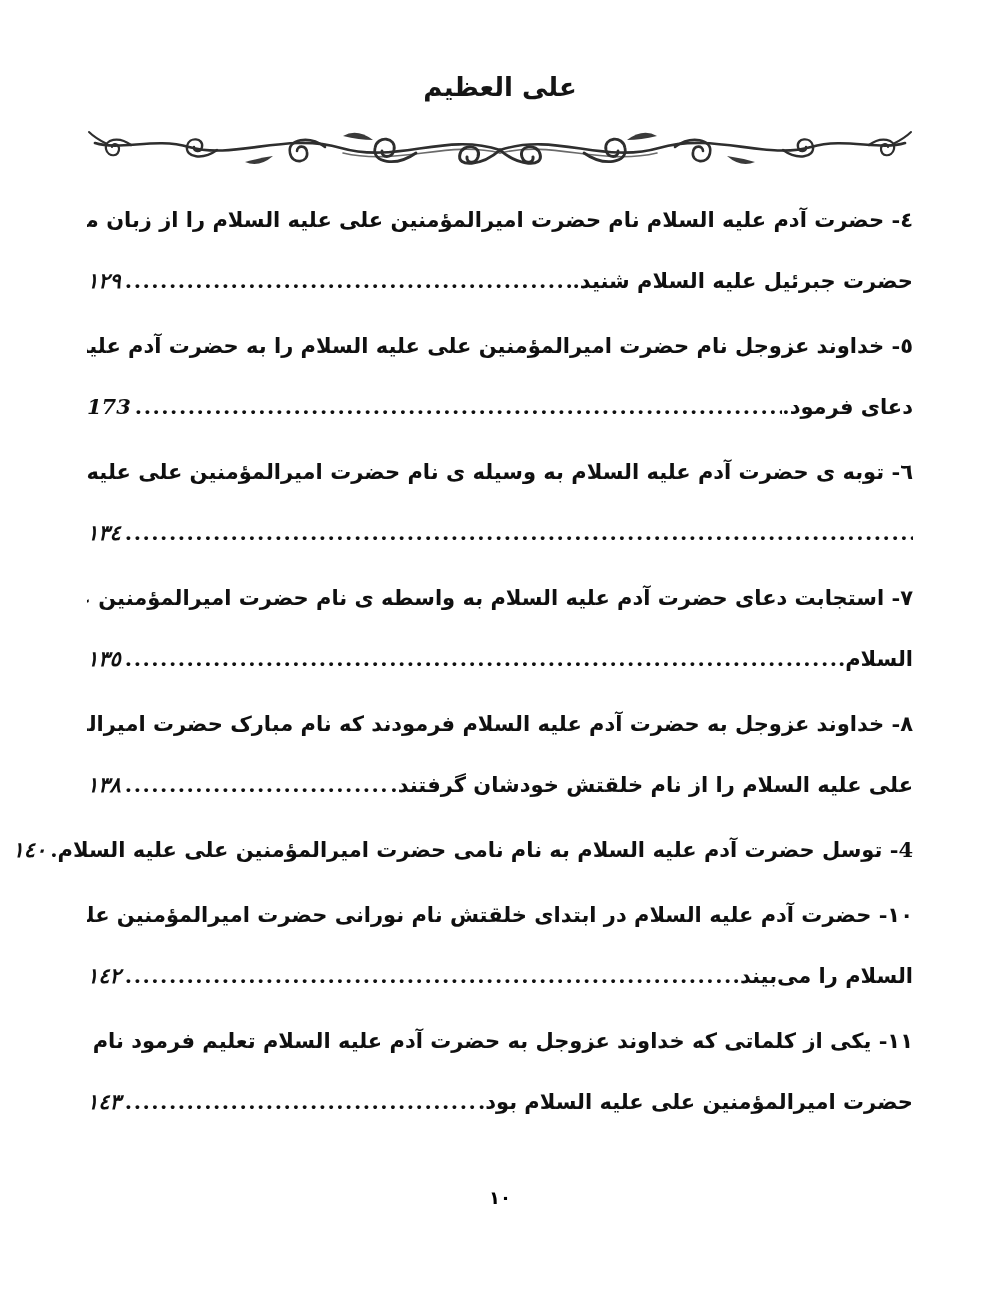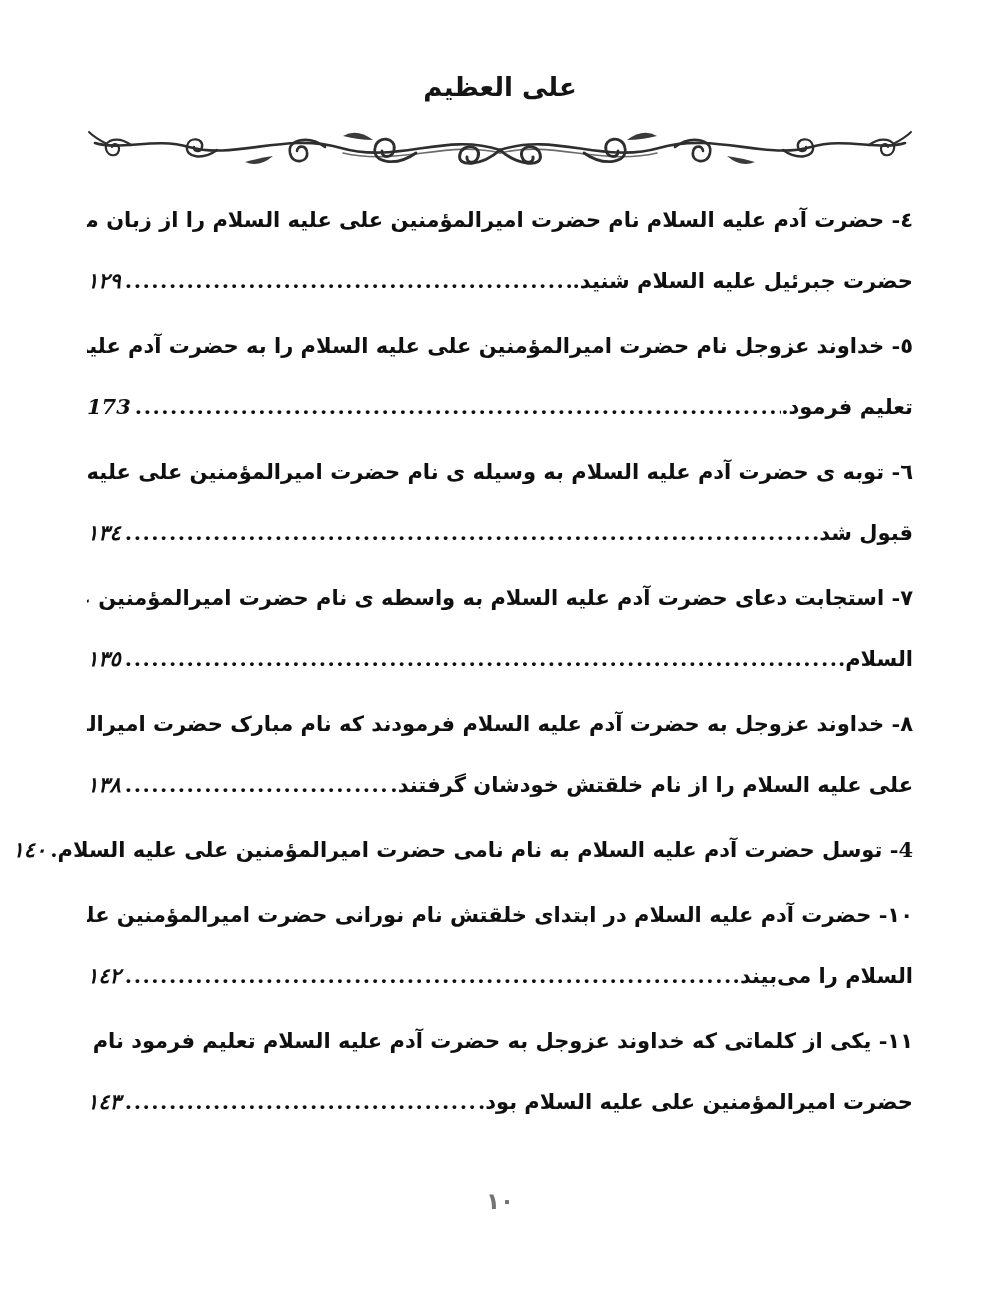--- a/index.html
+++ b/index.html
@@ -71,23 +71,23 @@
     font-weight:700;
     min-width:0;
   }
   .entry-page { white-space:nowrap; padding-right:4px;font-style:italic; }
 
   .footer-page-number {
     position:absolute;
     left:0; right:0;
     top:1178px;
     text-align:center;
-    font-size:23px;
+    font-size:18px;
     font-weight:700;
-    color:#737373;
+    color:#000000;
   }
 </style>
 </head>
 <body>
 
 <div class="page">
 
   <div class="page-title">علی العظیم</div>
 
   <div class="divider-wrap">
@@ -127,29 +127,28 @@
         <div class="entry-line-full">٤- حضرت آدم علیه السلام نام حضرت امیرالمؤمنین علی علیه السلام را از زبان مبارک</div>
         <div class="entry-line-last">
           <span class="entry-text">حضرت جبرئیل علیه السلام شنید. </span>
           <span class="leader-dots">............................................................................................................................................................................................................................................................................................................</span>
           <span class="entry-page">١٢٩</span>
         </div>
       </div>
       <div class="entry">
         <div class="entry-line-full">٥- خداوند عزوجل نام حضرت امیرالمؤمنین علی علیه السلام را به حضرت آدم علیه السلام</div>
         <div class="entry-line-last">
-          <span class="entry-text">تعلیم فرمود.</span>
+          <span class="entry-text">دعای فرمود.</span>
           <span class="leader-dots">............................................................................................................................................................................................................................................................................................................</span>
           <span class="entry-page">173</span>
         </div>
       </div>
       <div class="entry">
         <div class="entry-line-full">٦- توبه ی حضرت آدم علیه السلام به وسیله ی نام حضرت امیرالمؤمنین علی علیه السلام</div>
         <div class="entry-line-last">
-          <span class="entry-text">قبول شد. </span>
           <span class="leader-dots">............................................................................................................................................................................................................................................................................................................</span>
           <span class="entry-page">١٣٤</span>
         </div>
       </div>
       <div class="entry">
         <div class="entry-line-full">٧- استجابت دعای حضرت آدم علیه السلام به واسطه ی نام حضرت امیرالمؤمنین علی علیه</div>
         <div class="entry-line-last">
           <span class="entry-text">السلام. </span>
           <span class="leader-dots">............................................................................................................................................................................................................................................................................................................</span>
           <span class="entry-page">١٣٥</span>

